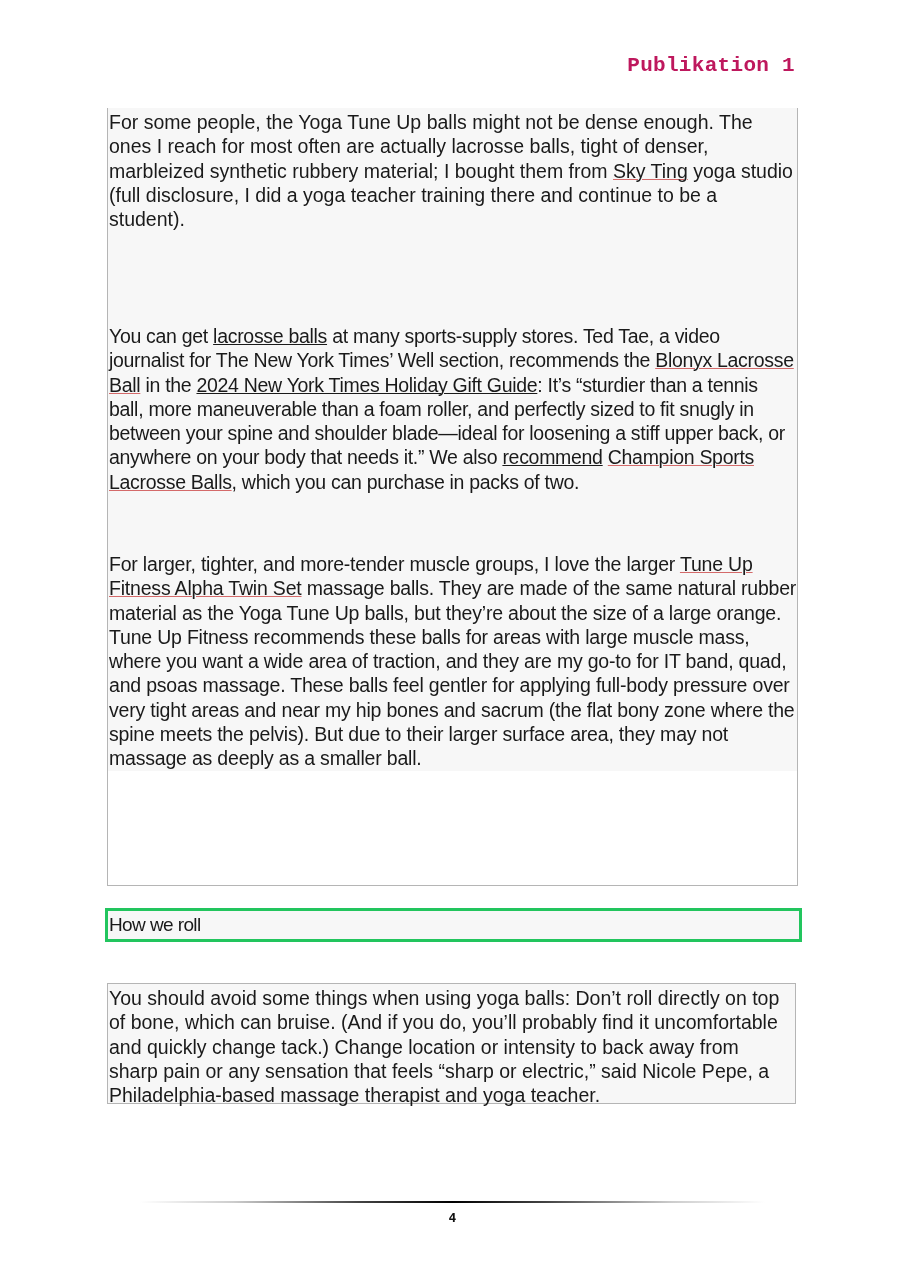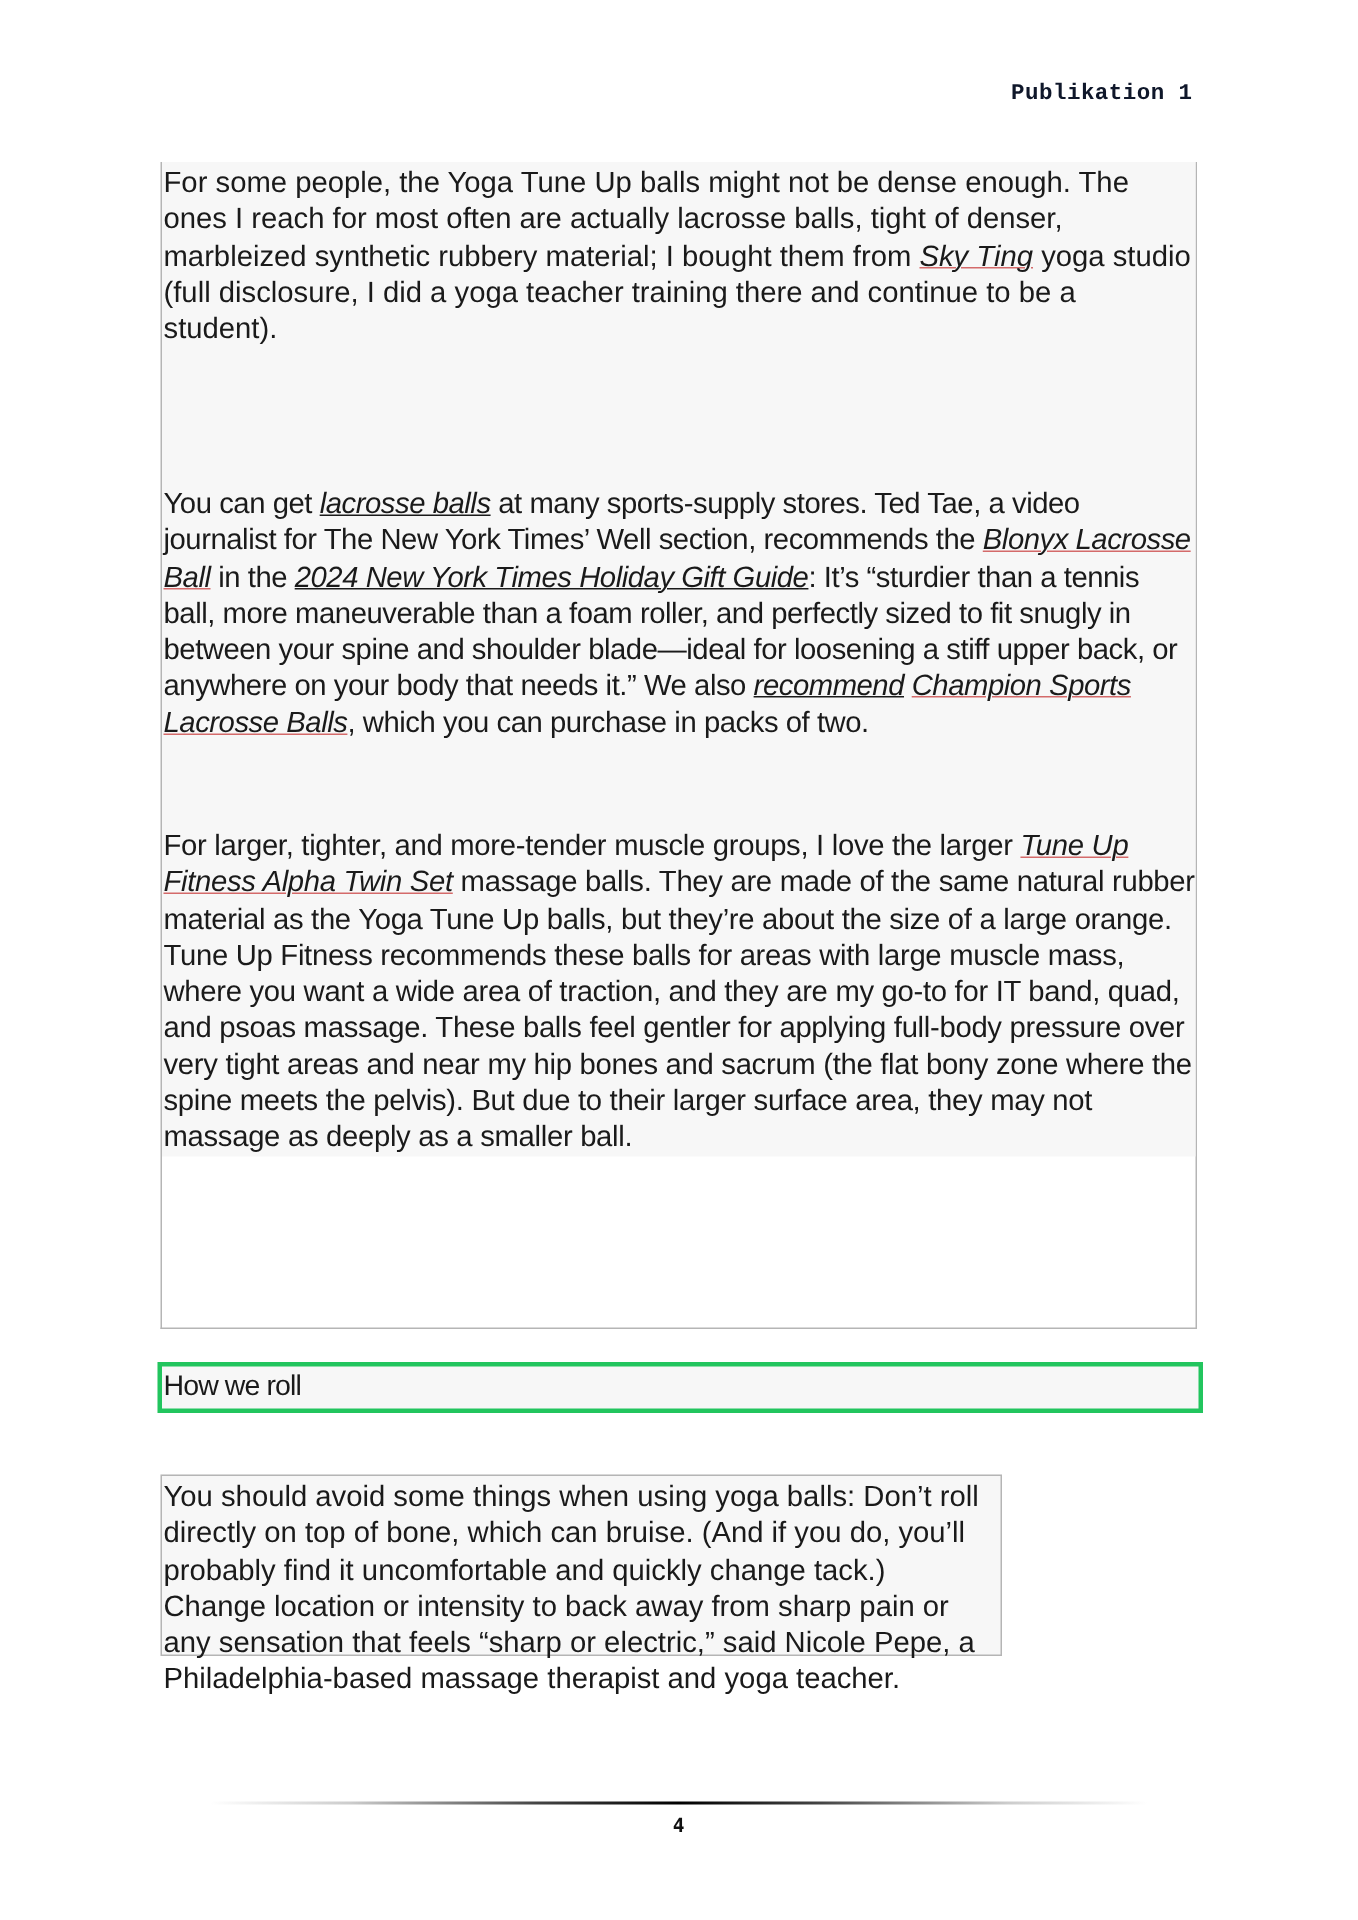--- a/index.html
+++ b/index.html
@@ -1,36 +1,36 @@
 <!DOCTYPE html>
 <html><head>
 <meta charset="utf-8">
 <style>
   html, body { margin:0; padding:0; background:#ffffff; }
   body { width:905px; height:1280px; position:relative; overflow:hidden;
          font-family:"Liberation Sans", sans-serif; color:#1a1a1a; }
   .header { position:absolute; top:54px; right:110px; font-family:"Liberation Mono", monospace;
-            font-size:15px; font-weight:bold; color:#0f172a; letter-spacing:0.3px; }
+            font-size:21px; font-weight:bold; color:#be185d; letter-spacing:0.3px; }
   .frame { position:absolute; left:107px; width:689px; border:1px solid #b5b5b5; border-top:none; }
   .frame1 { top:108px; height:777px; }
   .block { background:#f7f7f7; font-size:19.5px; line-height:24.3px; padding:0 0 0 1px; }
   .block p { margin:0; }
   .b1 { padding-top:2px; height:214px; box-sizing:border-box; }
   .b1 p + p { margin-top:23px; }
   .heading { background:#fff; font-size:19px; height:40px; line-height:24px; padding-top:16px; box-sizing:border-box; letter-spacing:-0.4px; }
   .heading span { text-decoration:underline; }
   .b2 { background:#fff; padding-top:4px; height:124px; box-sizing:border-box; }
   .b3 { height:224px; box-sizing:border-box; padding-top:2px; letter-spacing:-0.3px; }
   .b4 { padding-top:6px; height:auto; letter-spacing:-0.2px; }
-  a { color:inherit; text-decoration:underline; text-decoration-thickness:1px;font-style:italic; }
+  a { color:inherit; text-decoration:underline; text-decoration-thickness:1px; }
   a.red { text-decoration-color:#d46a6a; }
   .howbox { position:absolute; left:105px; top:908px; width:691px; height:28px; border:3px solid #22c55e;
             background:#f7f7f7; font-size:19px; line-height:28px; letter-spacing:-0.6px; box-sizing:content-box; }
   .howbox span { padding-left:1px; }
-  .frame2 { position:absolute; left:107px; top:983px; width:561px; height:121px; border:1px solid #b5b5b5;
+  .frame2 { position:absolute; left:107px; top:983px; width:689px; height:121px; border:1px solid #b5b5b5;
             background:#f7f7f7; font-size:19.5px; line-height:24.3px; box-sizing:border-box; padding:2px 4px 0 1px; }
   .footer-line { position:absolute; left:140px; top:1201px; width:625px; height:2px;
                  background:linear-gradient(to right, rgba(0,0,0,0) 0%, #ccc 15%, #444 35%, #000 50%, #444 65%, #ccc 85%, rgba(0,0,0,0) 100%); }
   .page-num { position:absolute; top:1210px; left:0; width:905px; text-align:center;
               font-family:"DejaVu Sans Mono", monospace; font-size:13px; font-weight:bold; color:#111; }
 </style>
 </head>
 <body>
 
 <div class="header">Publikation 1</div>

